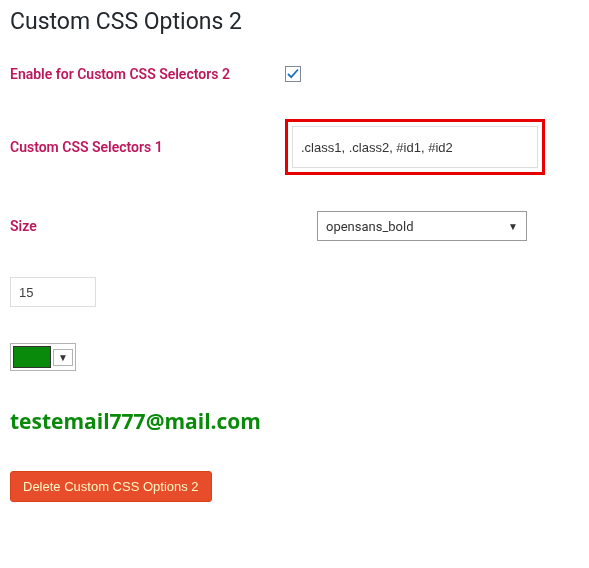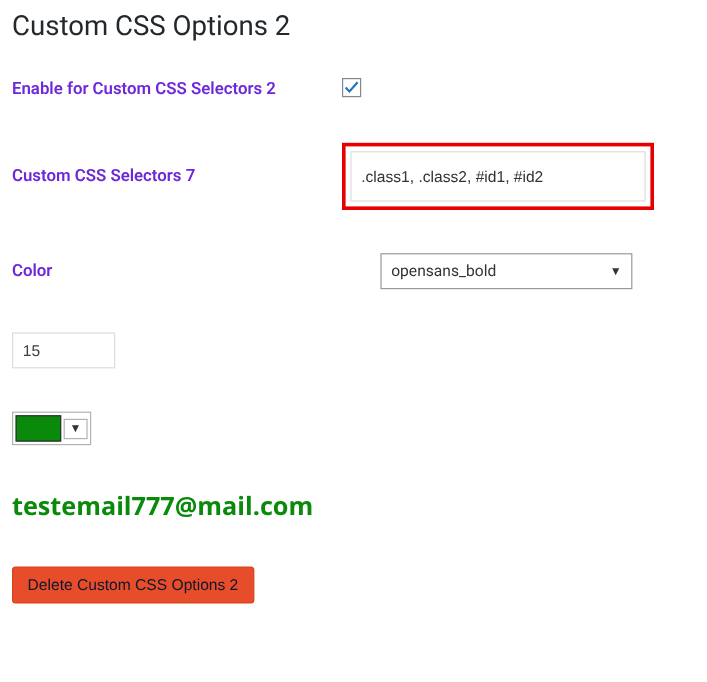--- a/index.html
+++ b/index.html
@@ -20,21 +20,21 @@
       padding-top: 2px;
     }
     .form-row {
       display: flex;
       align-items: center;
       margin-bottom: 36px;
     }
     .form-row .label-col {
       width: 275px;
       flex-shrink: 0;
-      color: #6d28d9;
+      color: #be185d;
       font-size: 14px;
       font-weight: 600;
       line-height: 1.3;
       padding-right: 20px;
     }
     .form-row .field-col {
       flex: 1;
     }
     .checkbox {
       width: 16px;
@@ -106,21 +106,21 @@
       font-size: 10px;
       color: #333;
     }
     .preview-text {
       font-family: "Open Sans", -apple-system, sans-serif;
       font-weight: 700;
       font-size: 21px;
     }
     .delete-btn {
       background: #e74c2b;
-      color: #0f172a;
+      color: #fef9c3;
       border: 1px solid #d84315;
       padding: 7px 12px;
       font-size: 13px;
       border-radius: 3px;
       cursor: pointer;
     }
   </style>
 </head>
 <body>
 
@@ -133,30 +133,30 @@
   <div class="field-col">
     <span class="checkbox">
       <svg width="12" height="12" viewBox="0 0 12 12">
         <path d="M1 6 L4.2 9.2 L11 1.5" stroke="#1e73be" stroke-width="1.8" fill="none"></path>
       </svg>
     </span>
   </div>
 </div>
 
 <div class="form-row">
-  <div class="label-col">Custom CSS Selectors 7</div>
+  <div class="label-col">Custom CSS Selectors 1</div>
   <div class="field-col">
     <span class="highlight-red">
       <input type="text" class="text-input" value=".class1, .class2, #id1, #id2" style="">
     </span>
   </div>
 </div>
 
 <div class="form-row">
-  <div class="label-col">Color</div>
+  <div class="label-col">Size</div>
   <div class="field-col">
     <div class="select">
       <span>opensans_bold</span>
       <span class="arrow">▼</span>
     </div>
   </div>
 </div>
 
 <div class="form-row">
   <div class="field-col">

